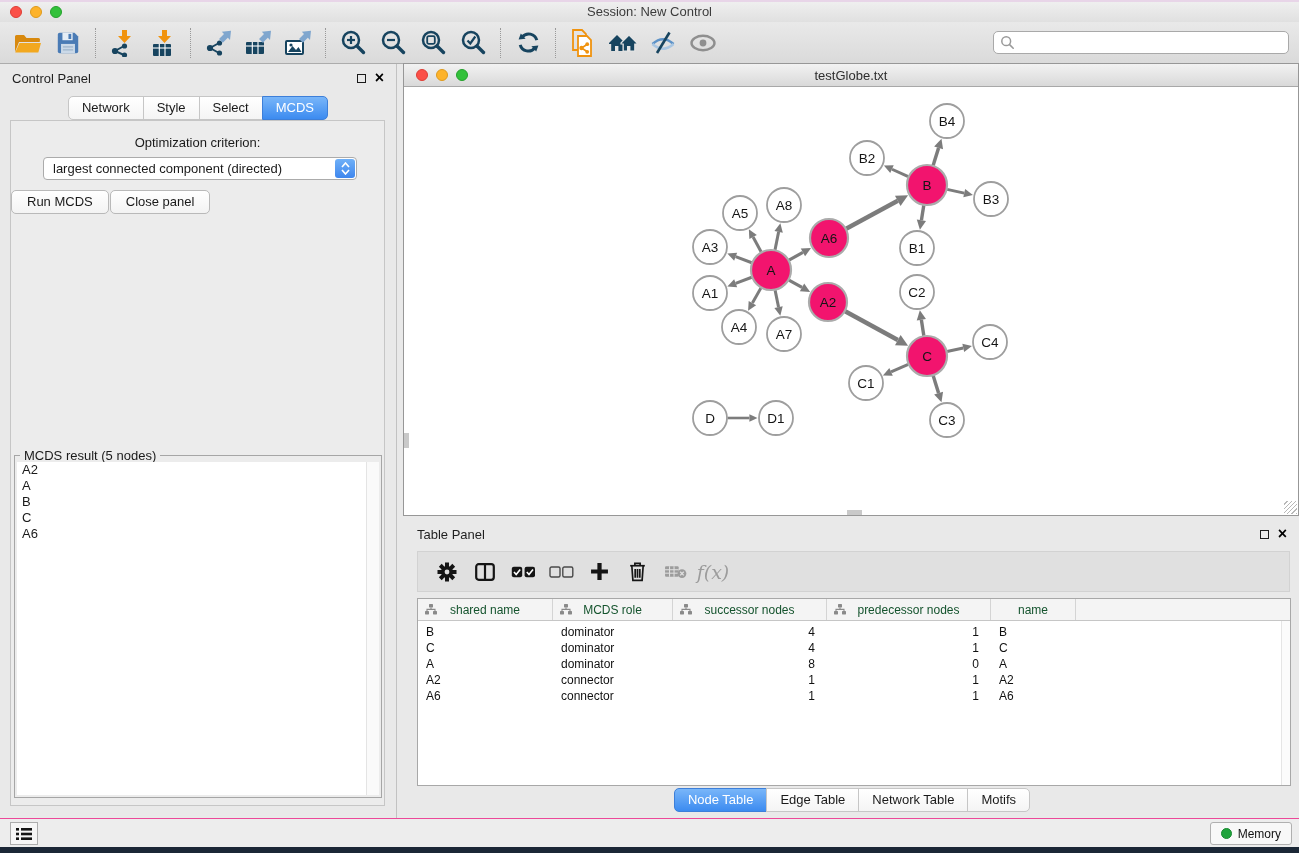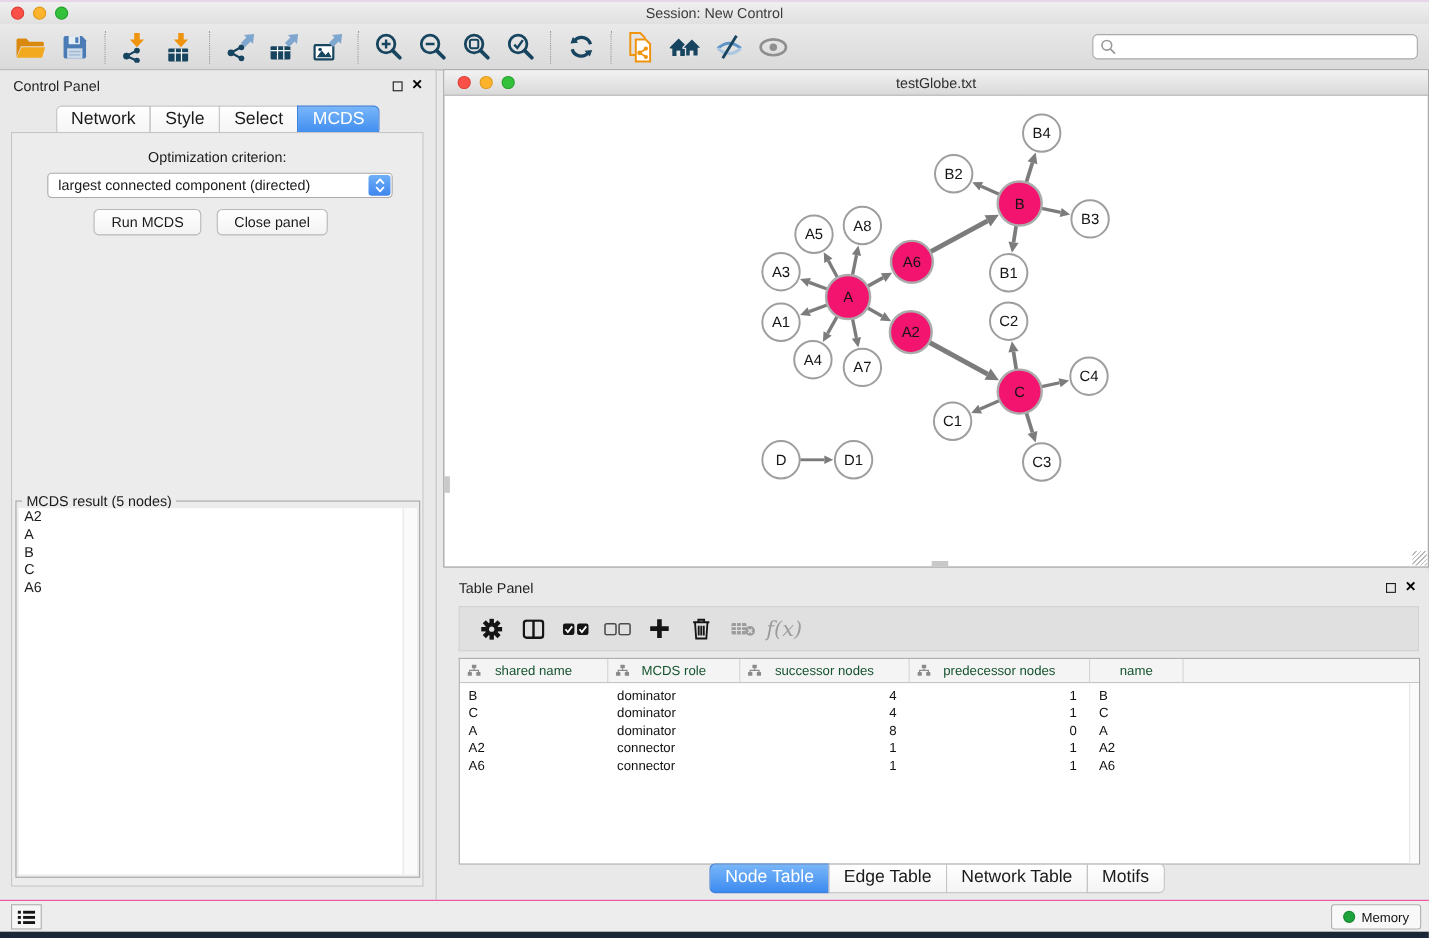--- a/index.html
+++ b/index.html
@@ -30,36 +30,36 @@
 
   
   .control-panel { position:absolute; left:0; top:64px; width:397px; bottom:35px;
                    border-right:1px solid #C2C2C2; background:#E9E9E9; }
   .panel-title { position:absolute; left:12px; top:7px; font-size:13px; color:#1F1F1F; }
   .win-btns { position:absolute; right:12px; top:7px; display:flex; gap:9px; align-items:center; height:14px; }
   .float-icon { width:9px; height:9px; border:1.5px solid #1A1A1A; margin-top:1px; }
   .close-icon { font-size:16px; font-weight:bold; color:#000; line-height:12px; }
 
   .tabs-row { position:absolute; top:32px; left:0; right:0; display:flex; justify-content:center; }
-  .tab { font-size:16px; padding:3px 13px 4px; background:linear-gradient(#FFFFFF,#F4F4F4);
+  .tab { font-size:13px; padding:3px 13px 4px; background:linear-gradient(#FFFFFF,#F4F4F4);
          border:1px solid #C6C6C6; margin-left:-1px; color:#1A1A1A; white-space:nowrap; }
   .tab:first-child { border-radius:5px 0 0 5px; margin-left:0; }
   .tab:last-child { border-radius:0 5px 5px 0; }
   .tab.active { background:linear-gradient(#79B6F9,#3C8BF0); color:#fff; border-color:#3D7FD9; }
 
   .cp-body { position:absolute; top:56px; left:10px; right:11px; bottom:12px;
              background:#ECECEC; border:1px solid #C6C6C6; }
   .opt-label { position:absolute; top:14px; left:0; right:0; text-align:center; font-size:13px; }
   .criterion { position:absolute; top:36px; left:32px; width:314px; height:23px; background:#fff;
                border:1px solid #ABABAB; border-radius:4px; font-size:13px; display:flex; align-items:center;
                padding-left:9px; }
   .stepper { position:absolute; right:1px; top:1px; width:20px; height:19px; border-radius:3px;
              background:linear-gradient(#6FB0F7,#3E86EE); display:flex; flex-direction:column;
              align-items:center; justify-content:center; gap:1px; }
-  .btn-row { position:absolute; top:69px; left:0; right:12px; display:flex; justify-content:center; gap:14px; }
+  .btn-row { position:absolute; top:69px; left:0; right:12px; display:flex; justify-content:flex-start; gap:1px; }
   .mac-btn { font-size:13px; padding:3px 15px 4px; background:linear-gradient(#FFFFFF,#F3F3F3);
              border:1px solid #B9B9B9; border-radius:5px; color:#1A1A1A; }
 
   .group-box { position:absolute; left:3px; width:368px; top:334px; bottom:7px; border:1px solid #A6A6A6; }
   .group-legend { position:absolute; top:-8px; left:5px; background:#ECECEC; padding:0 4px;
                   font-size:13px; color:#1A1A1A; }
   .result-list { position:absolute; top:6px; left:2px; right:2px; bottom:2px; background:#fff; overflow:hidden; }
   .result-item { font-size:13px; line-height:16px; padding-left:5px; }
   .list-scroll { position:absolute; top:0; bottom:0; right:0; width:13px; background:#FAFAFA; border-left:1px solid #E4E4E4; }
 

